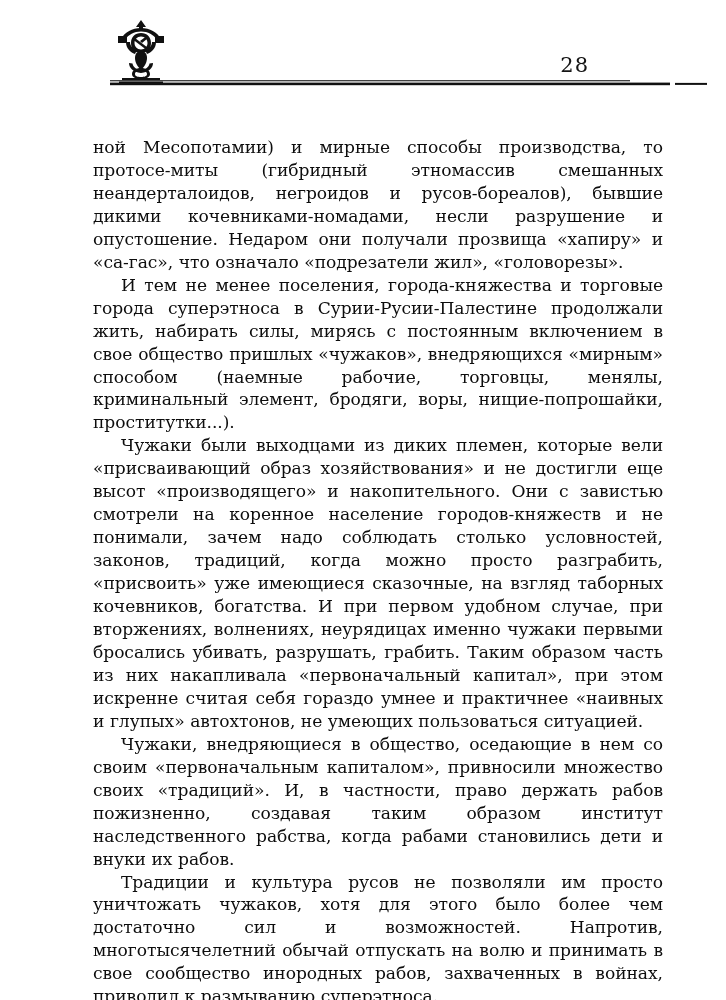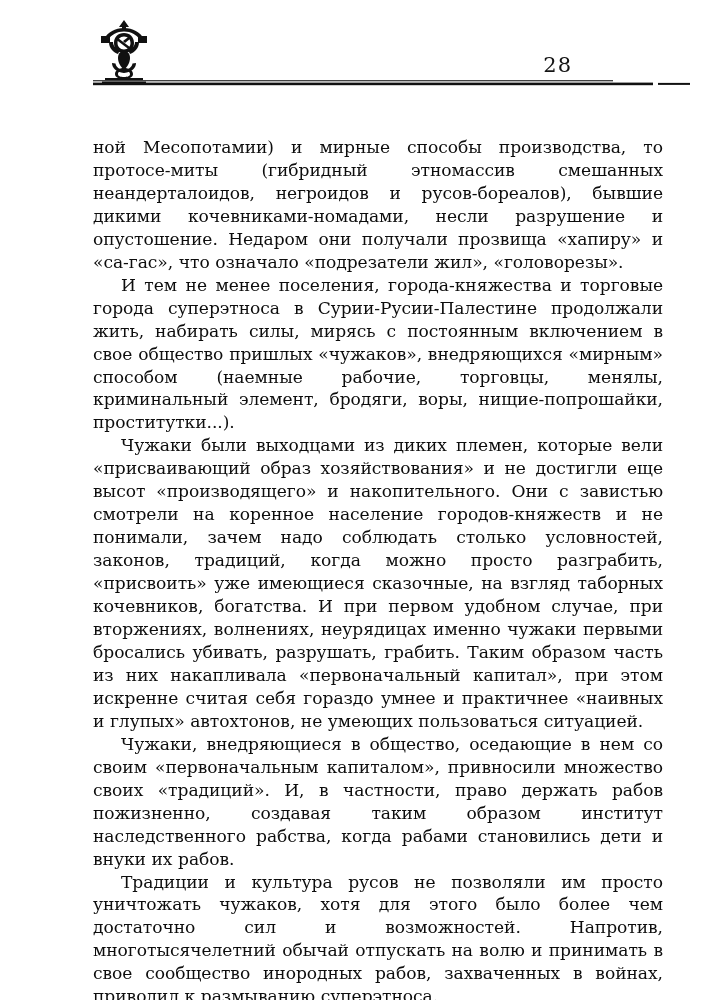--- a/index.html
+++ b/index.html
@@ -20,21 +20,21 @@
   .page {
     position: relative;
     width: 726px;
     height: 1000px;
     background: #ffffff;
   }
 
   
   .header {
     position: absolute;
-    left: 0;
+    left: 17px;
     top: 0;
     width: 608px;
     height: 96px;
   }
 
   .ornament {
     position: absolute;
     left: 93px;
     top: 18px;
     width: 62px;

